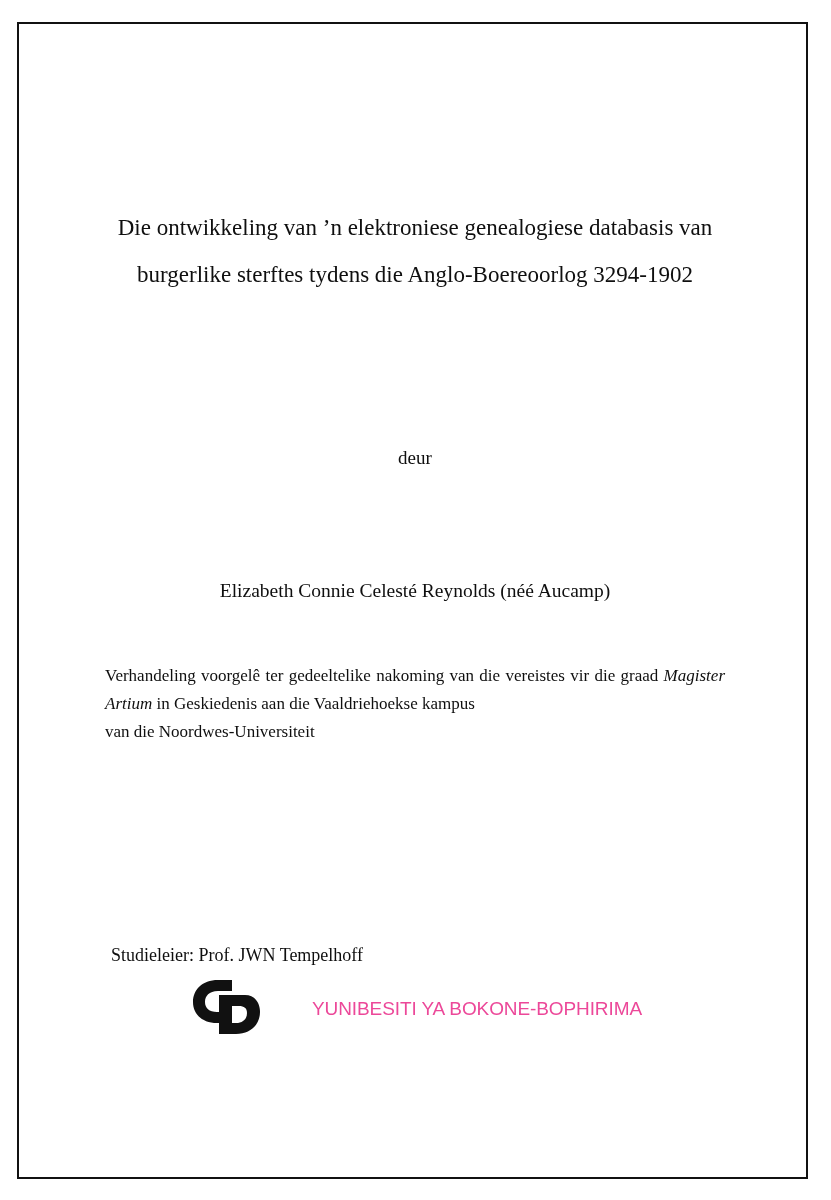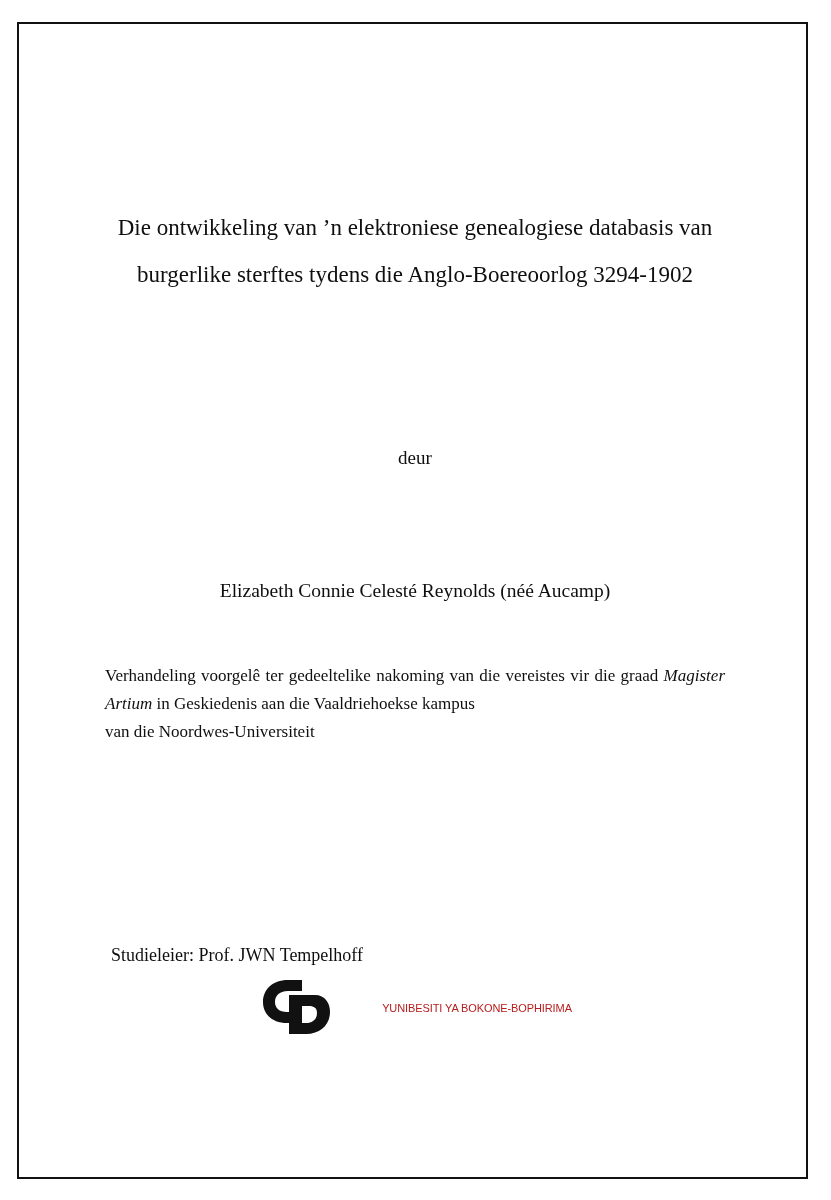--- a/index.html
+++ b/index.html
@@ -112,25 +112,25 @@
     justify-content: center;
   }
   .logo-mark {
     width: 74px;
     height: 70px;
     margin-right: 9px;
     flex: 0 0 auto;
   }
   .logo-text {
     font-family: "Liberation Sans", sans-serif;
-    font-size: 11px;
+    font-size: 19px;
     line-height: 17.5px;
     letter-spacing: -0.1px;
     font-weight: 500;
-    color: #b91c1c;
+    color: #ec4899;
     white-space: nowrap;
     margin-left: 41px;
   }
   .logo-text span {
     display: block;
   }
 </style>
 </head>
 <body>
 

